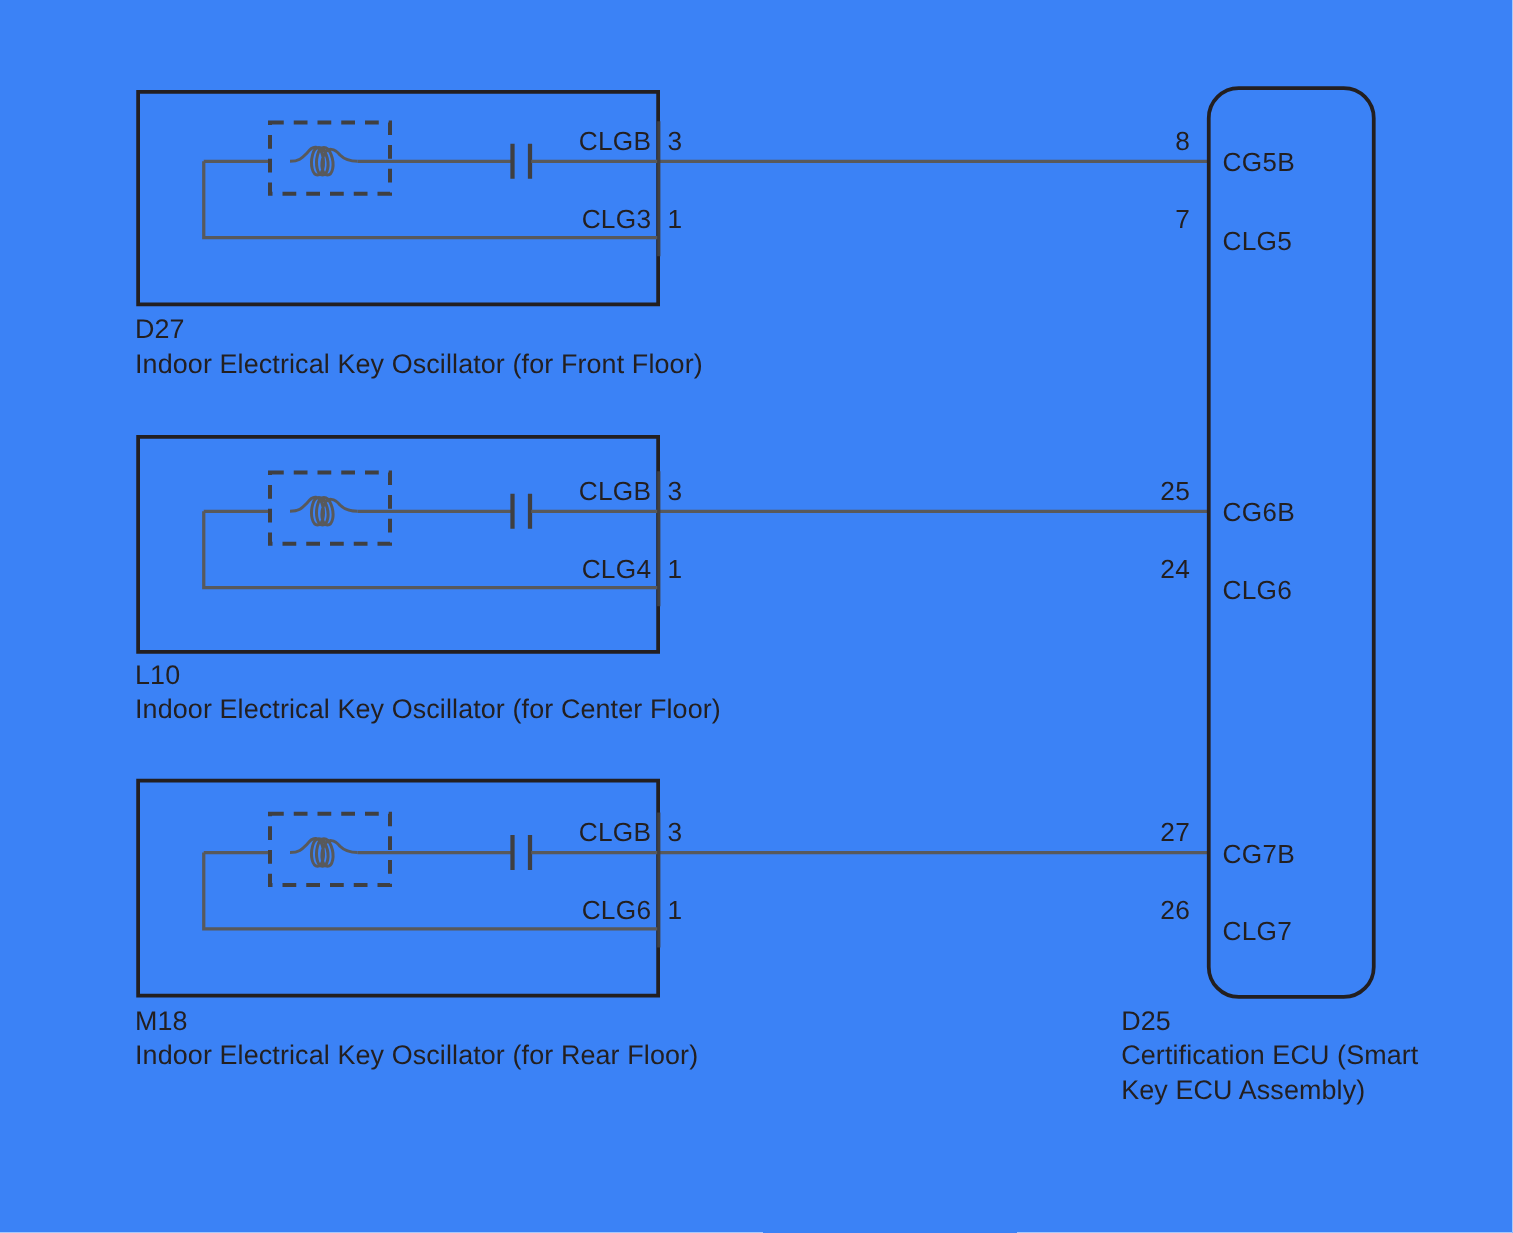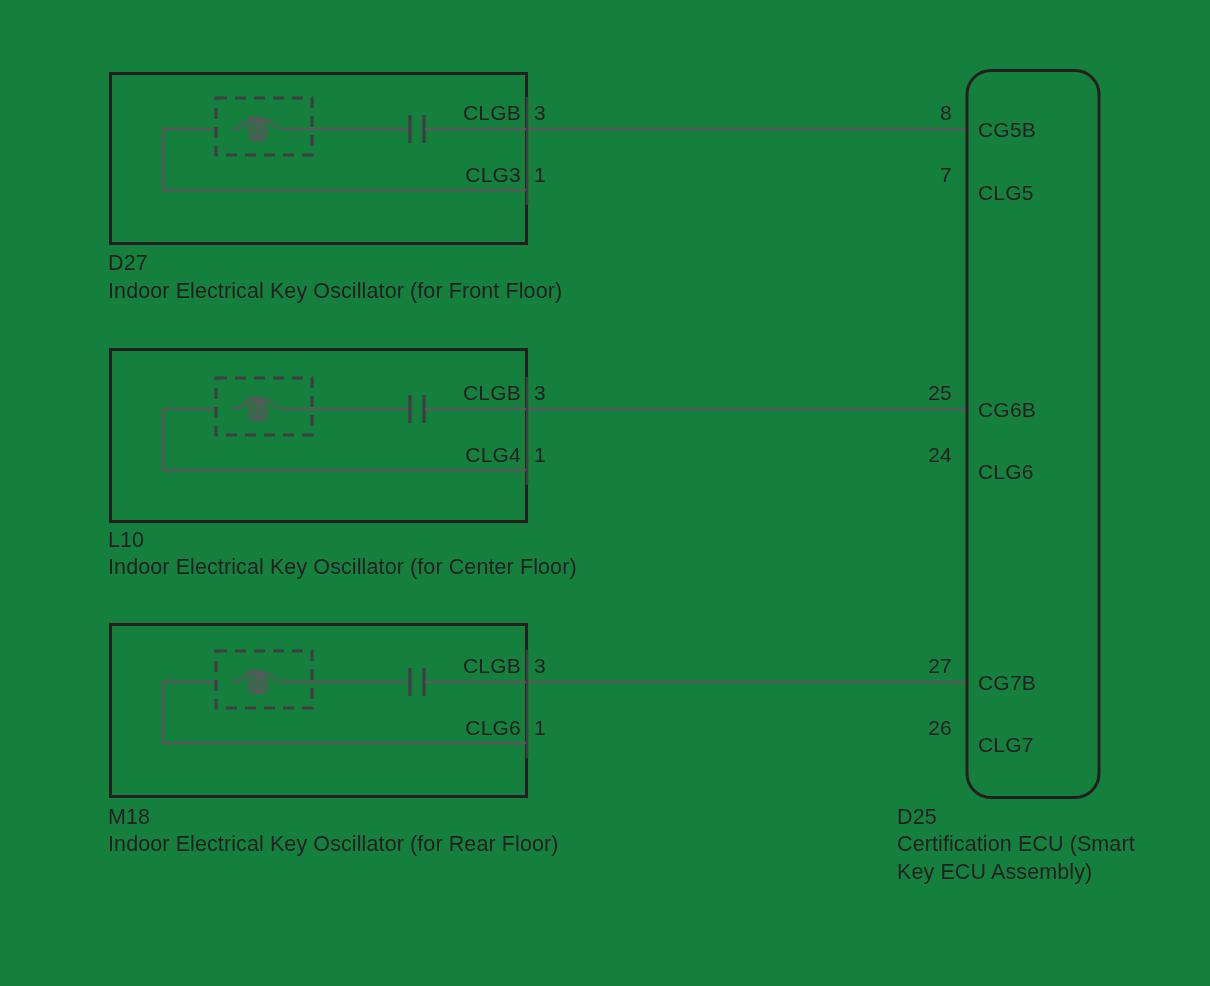--- a/index.html
+++ b/index.html
@@ -9,21 +9,21 @@
     background: #ffffff;
   }
   body {
     font-family: "Liberation Sans", sans-serif;
     color: #1a1a1a;
   }
   #diagram-root {
     position: relative;
     width: 1210px;
     height: 986px;
-    background: #15803d;
+    background: #3b82f6;
     overflow: hidden;
   }
   svg.diagram-svg {
     position: absolute;
     left: 0;
     top: 0;
     width: 1210px;
     height: 986px;
   }
   .comp-box {

